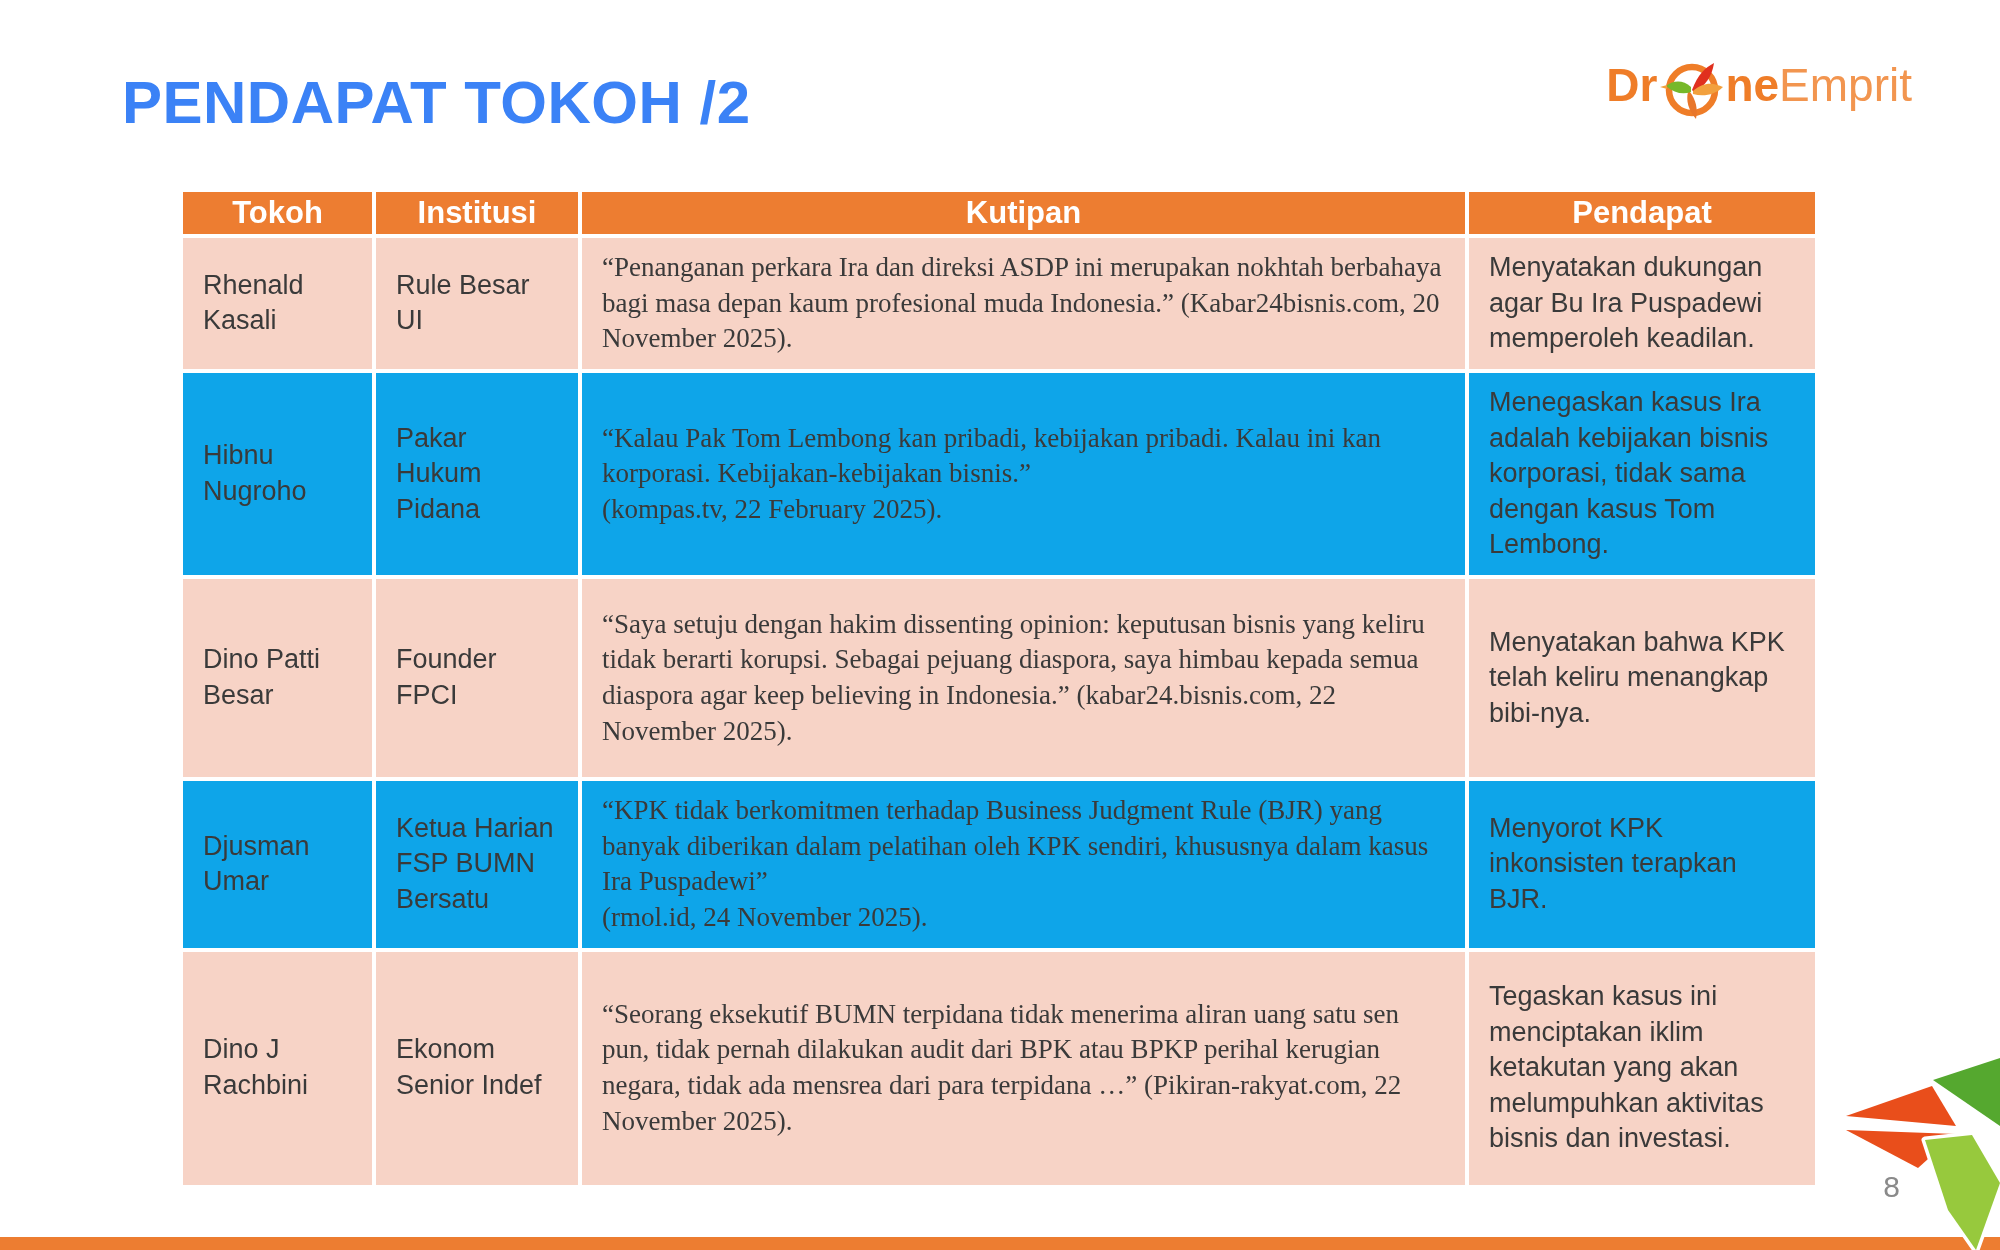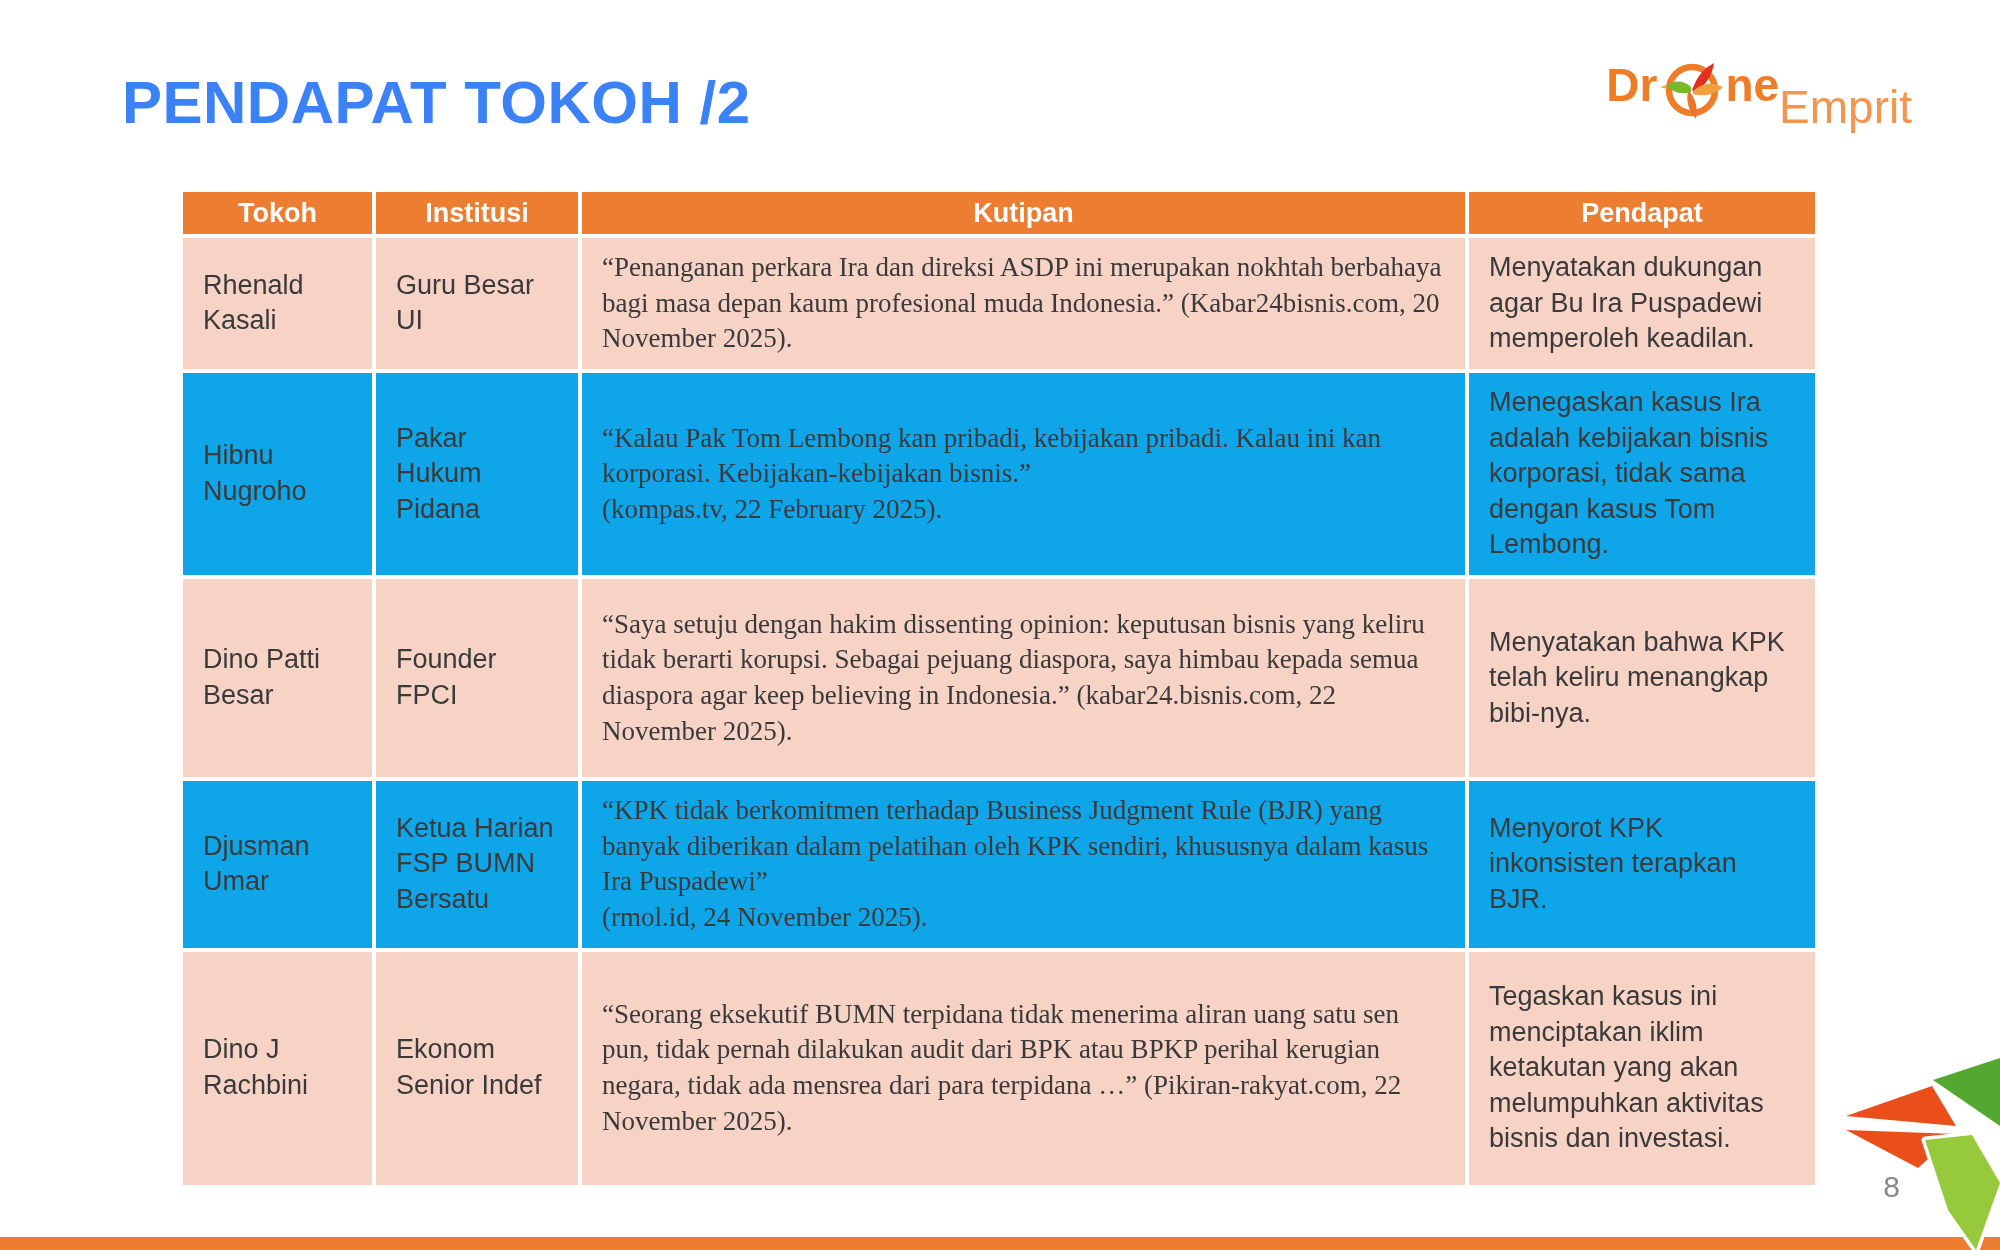--- a/index.html
+++ b/index.html
@@ -15,32 +15,32 @@
     position:absolute;left:122px;top:68px;margin:0;
     font-size:60px;font-weight:700;letter-spacing:0.5px;
     color:#3b82f6;
   }
   
   .logo{
     position:absolute;top:58px;right:88px;
     display:flex;align-items:flex-start;height:66px;
   }
   .logo-bold{font-size:46px;font-weight:700;color:#EF7D28;}
-  .logo-light{font-size:46px;font-weight:400;color:#F2954F;margin-top:22px;}
+  .logo-light{font-size:46px;font-weight:400;color:#F2954F;}
   .logo-mark{display:inline-block;width:72px;height:62px;margin:0 -2px;position:relative;top:2px;}
   
   table.opinions{
     position:absolute;left:179px;top:188px;
     width:1640px;
     border-collapse:separate;border-spacing:4px;
     table-layout:fixed;
   }
   th{
     background:#ED7D31;color:#ffffff;
-    font-size:27px;font-weight:700;text-align:center;
+    font-size:31px;font-weight:700;text-align:center;
     height:42px;padding:0 8px;
   }
   td{
     font-size:27px;color:#3a3a3a;line-height:1.32;
     vertical-align:middle;padding:12px 20px;
   }
   tr.row-dark td{background:#F7D3C6;}
   tr.row-light td{background:#0ea5e9;}
   td.c-kutipan{white-space:pre-line;font-family:Liberation Serif, serif;}
   tr.r1{height:110px;}
@@ -98,21 +98,21 @@
       <tr>
         <th>Tokoh</th>
         <th>Institusi</th>
         <th>Kutipan</th>
         <th>Pendapat</th>
       </tr>
     </thead>
     <tbody>
       <tr class="row-dark r1">
         <td class="c-tokoh">Rhenald Kasali</td>
-        <td class="c-inst">Guru Besar UI</td>
+        <td class="c-inst">Rule Besar UI</td>
         <td class="c-kutipan">“Penanganan perkara Ira dan direksi ASDP ini merupakan nokhtah berbahaya bagi masa depan kaum profesional muda Indonesia.”  (Kabar24bisnis.com, 20 November 2025).</td>
         <td class="c-pendapat">Menyatakan dukungan agar Bu Ira Puspadewi memperoleh keadilan.</td>
       </tr>
       <tr class="row-light r2">
         <td class="c-tokoh">Hibnu Nugroho</td>
         <td class="c-inst">Pakar Hukum Pidana</td>
         <td class="c-kutipan">“Kalau Pak Tom Lembong kan pribadi, kebijakan pribadi. Kalau ini kan korporasi. Kebijakan-kebijakan bisnis.”
 (kompas.tv, 22 February 2025).</td>
         <td class="c-pendapat">Menegaskan kasus Ira adalah kebijakan bisnis korporasi, tidak sama dengan kasus Tom Lembong.</td>
       </tr>

